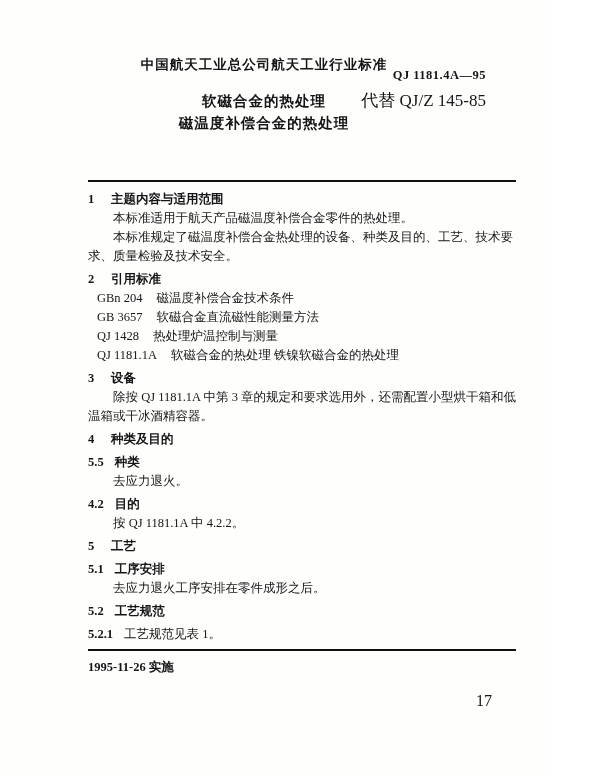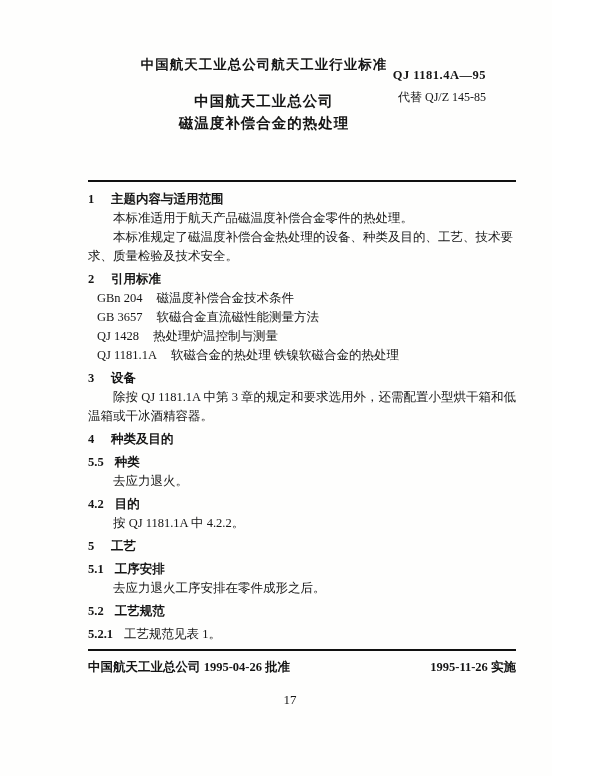--- a/index.html
+++ b/index.html
@@ -41,21 +41,21 @@
     line-height: 22px;
     letter-spacing: 1px;
     margin-top: 16px;
   }
   .std-block {
     position: absolute;
     top: 12px; right: 30px;
     text-align: right;
   }
   .std-no { font-weight: bold; font-size: 12.5px; letter-spacing: 0.5px; white-space: nowrap; }
-  .replaces { font-size: 12px; margin-top: 6px; white-space: nowrap; }
+  .replaces { font-size: 17px; margin-top: 6px; white-space: nowrap; }
   .header-rule {
     margin-top: 46px;
     border: 0;
     border-top: 2px solid #111;
     width: 428px;
   }
 
   
   .body { margin-top: 8px; font-size: 12.5px; line-height: 19px; }
   .h { font-weight: bold; margin-top: 4px; }
@@ -74,40 +74,40 @@
   }
   .footer-row {
     display: flex;
     justify-content: space-between;
     align-items: baseline;
     margin-top: 6px;
     font-size: 12.5px;
     font-weight: bold;
   }
   .page-num {
-    text-align: center;
+    text-align: right;
     padding-right: 24px;
     margin-top: 16px;
-    font-size: 13px;
+    font-size: 16px;
   }
 </style>
 </head>
 <body>
 
 <div class="page">
   <div class="content">
 
     <div class="header">
       <div class="org-line">中国航天工业总公司航天工业行业标准</div>
       <div class="std-block">
         <div class="std-no">QJ 1181.4A—95</div>
         <div class="replaces">代替 QJ/Z 145-85</div>
       </div>
       <div class="doc-titles">
-        <div>中国航天工业总公司</div>
+        <div>软磁合金的热处理</div>
         <div>磁温度补偿合金的热处理</div>
       </div>
       <hr class="header-rule">
     </div>
 
     <div class="body">
 
       <div class="h">
         <span class="h-num">1</span><span>主题内容与适用范围</span>
       </div>
@@ -158,19 +158,18 @@
         <span class="h-num">5.2</span><span>工艺规范</span>
       </div>
       <div class="h">
         <span class="h-num">5.2.1</span><span class="h-inline-text">工艺规范见表 1。</span>
       </div>
 
     </div>
 
     <hr class="footer-rule">
     <div class="footer-row">
-      <span>中国航天工业总公司 1995-04-26 批准</span>
       <span>1995-11-26 实施</span>
     </div>
     <div class="page-num">17</div>
 
   </div>
 </div>
 
 </body></html>

